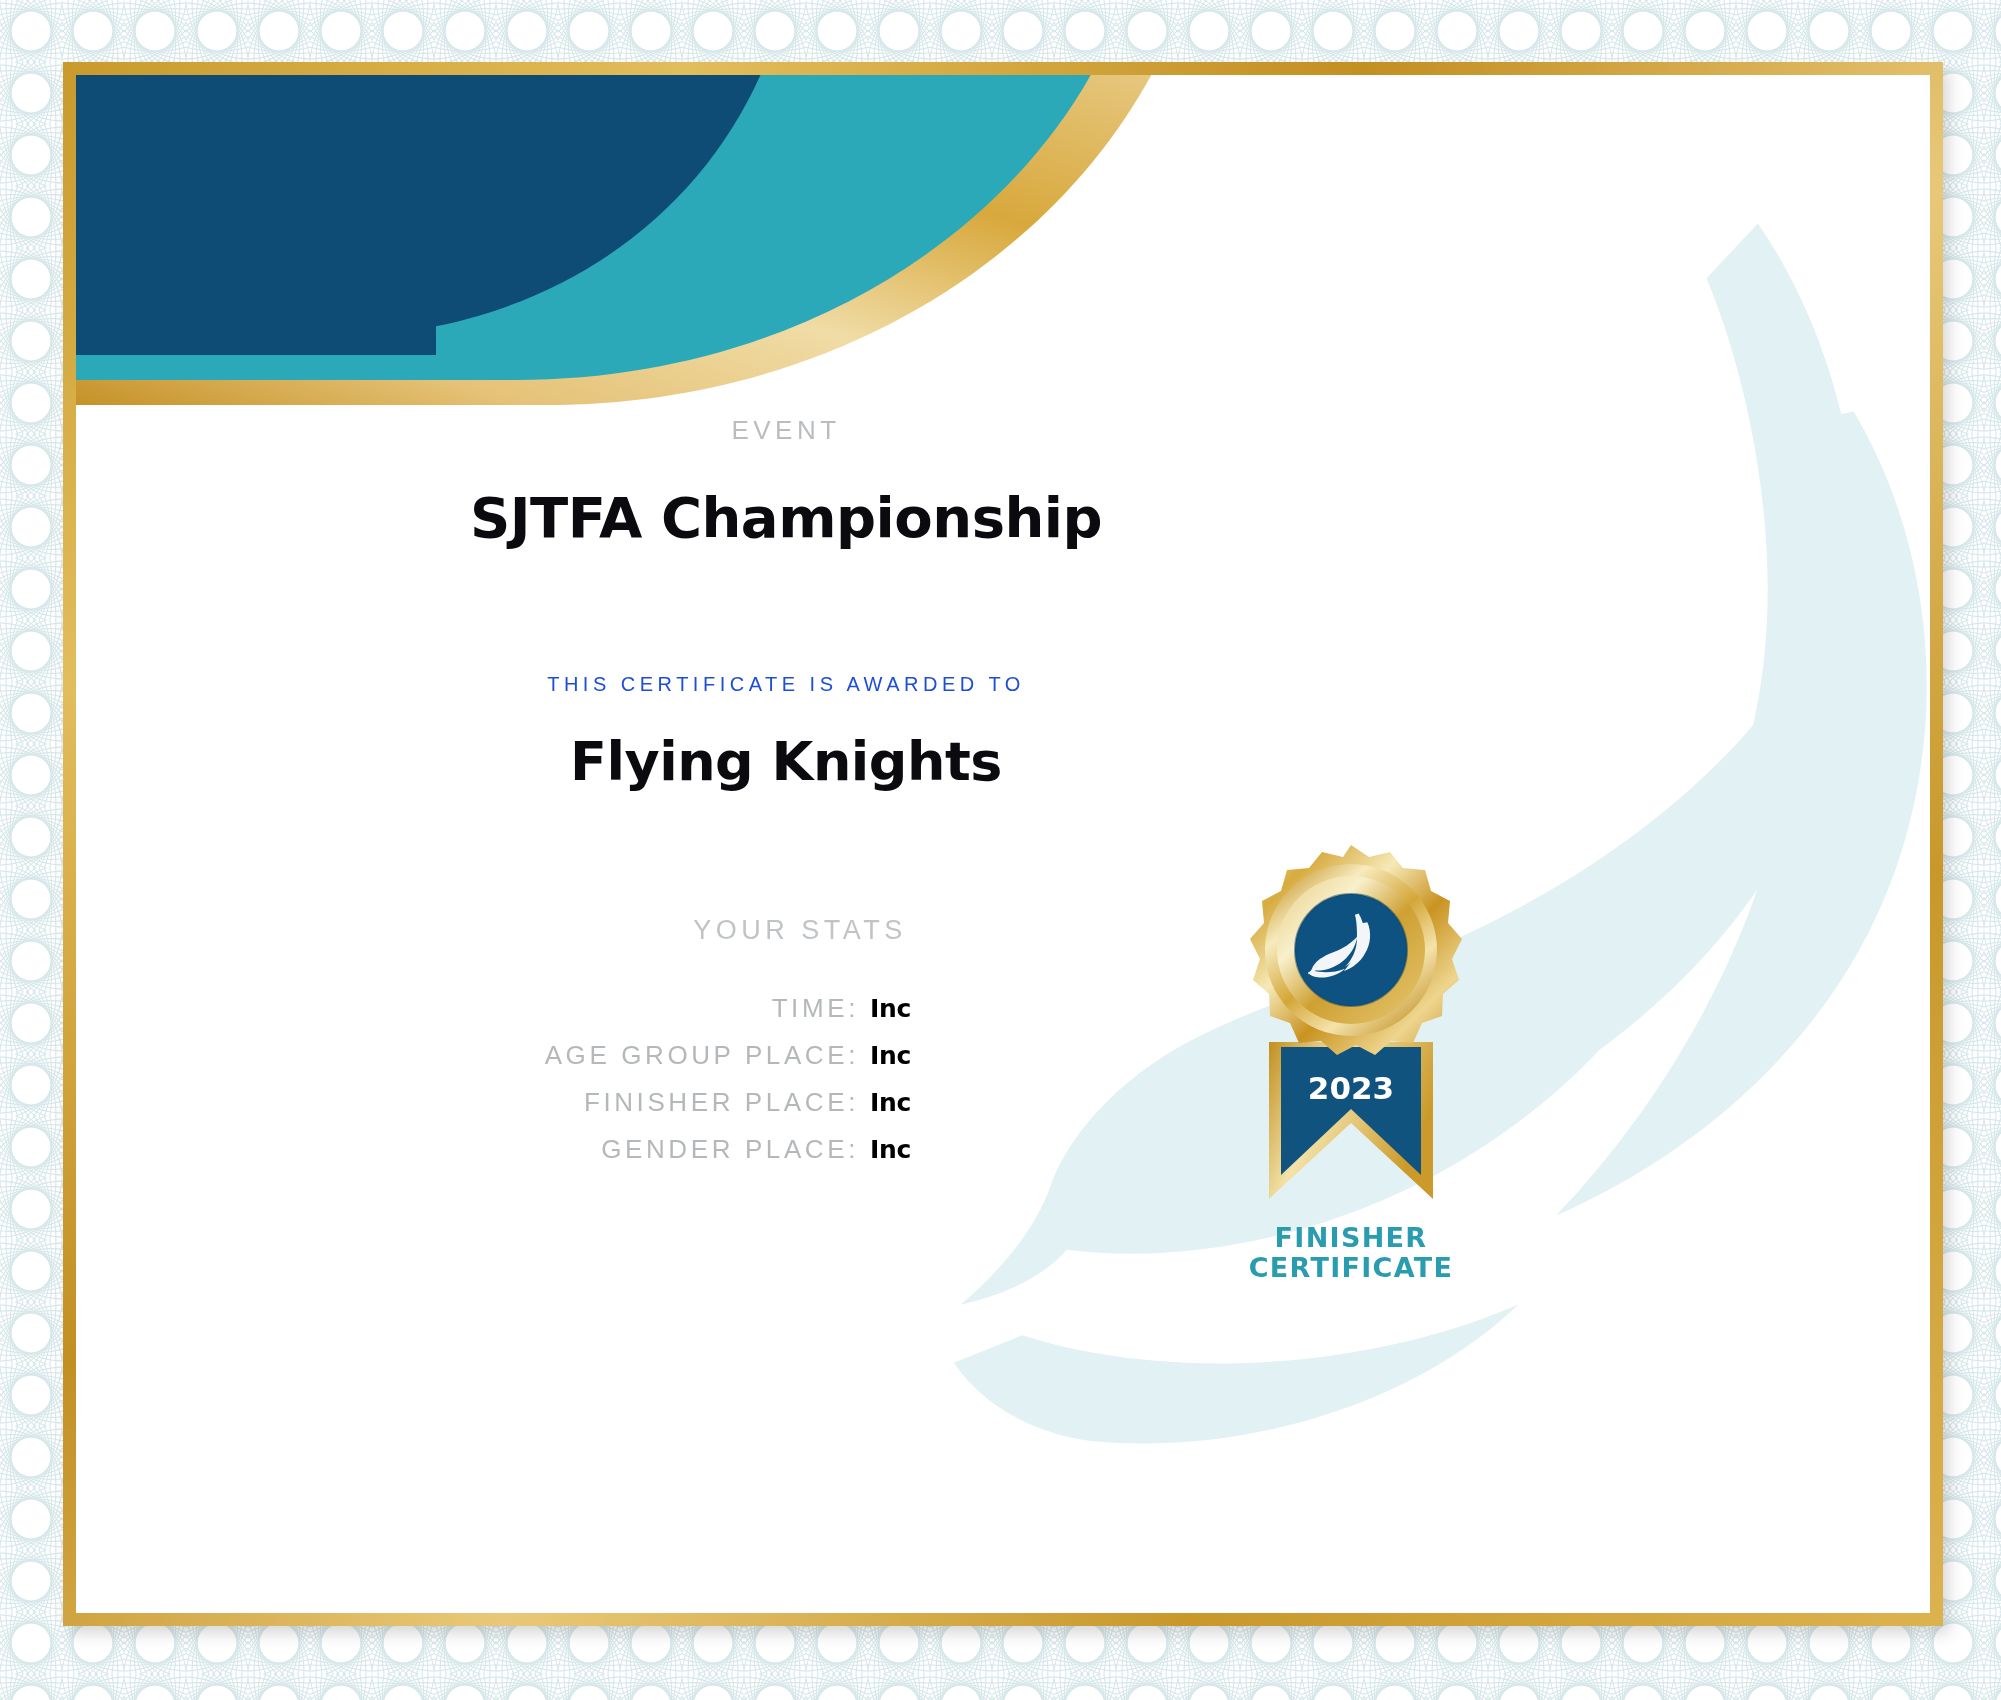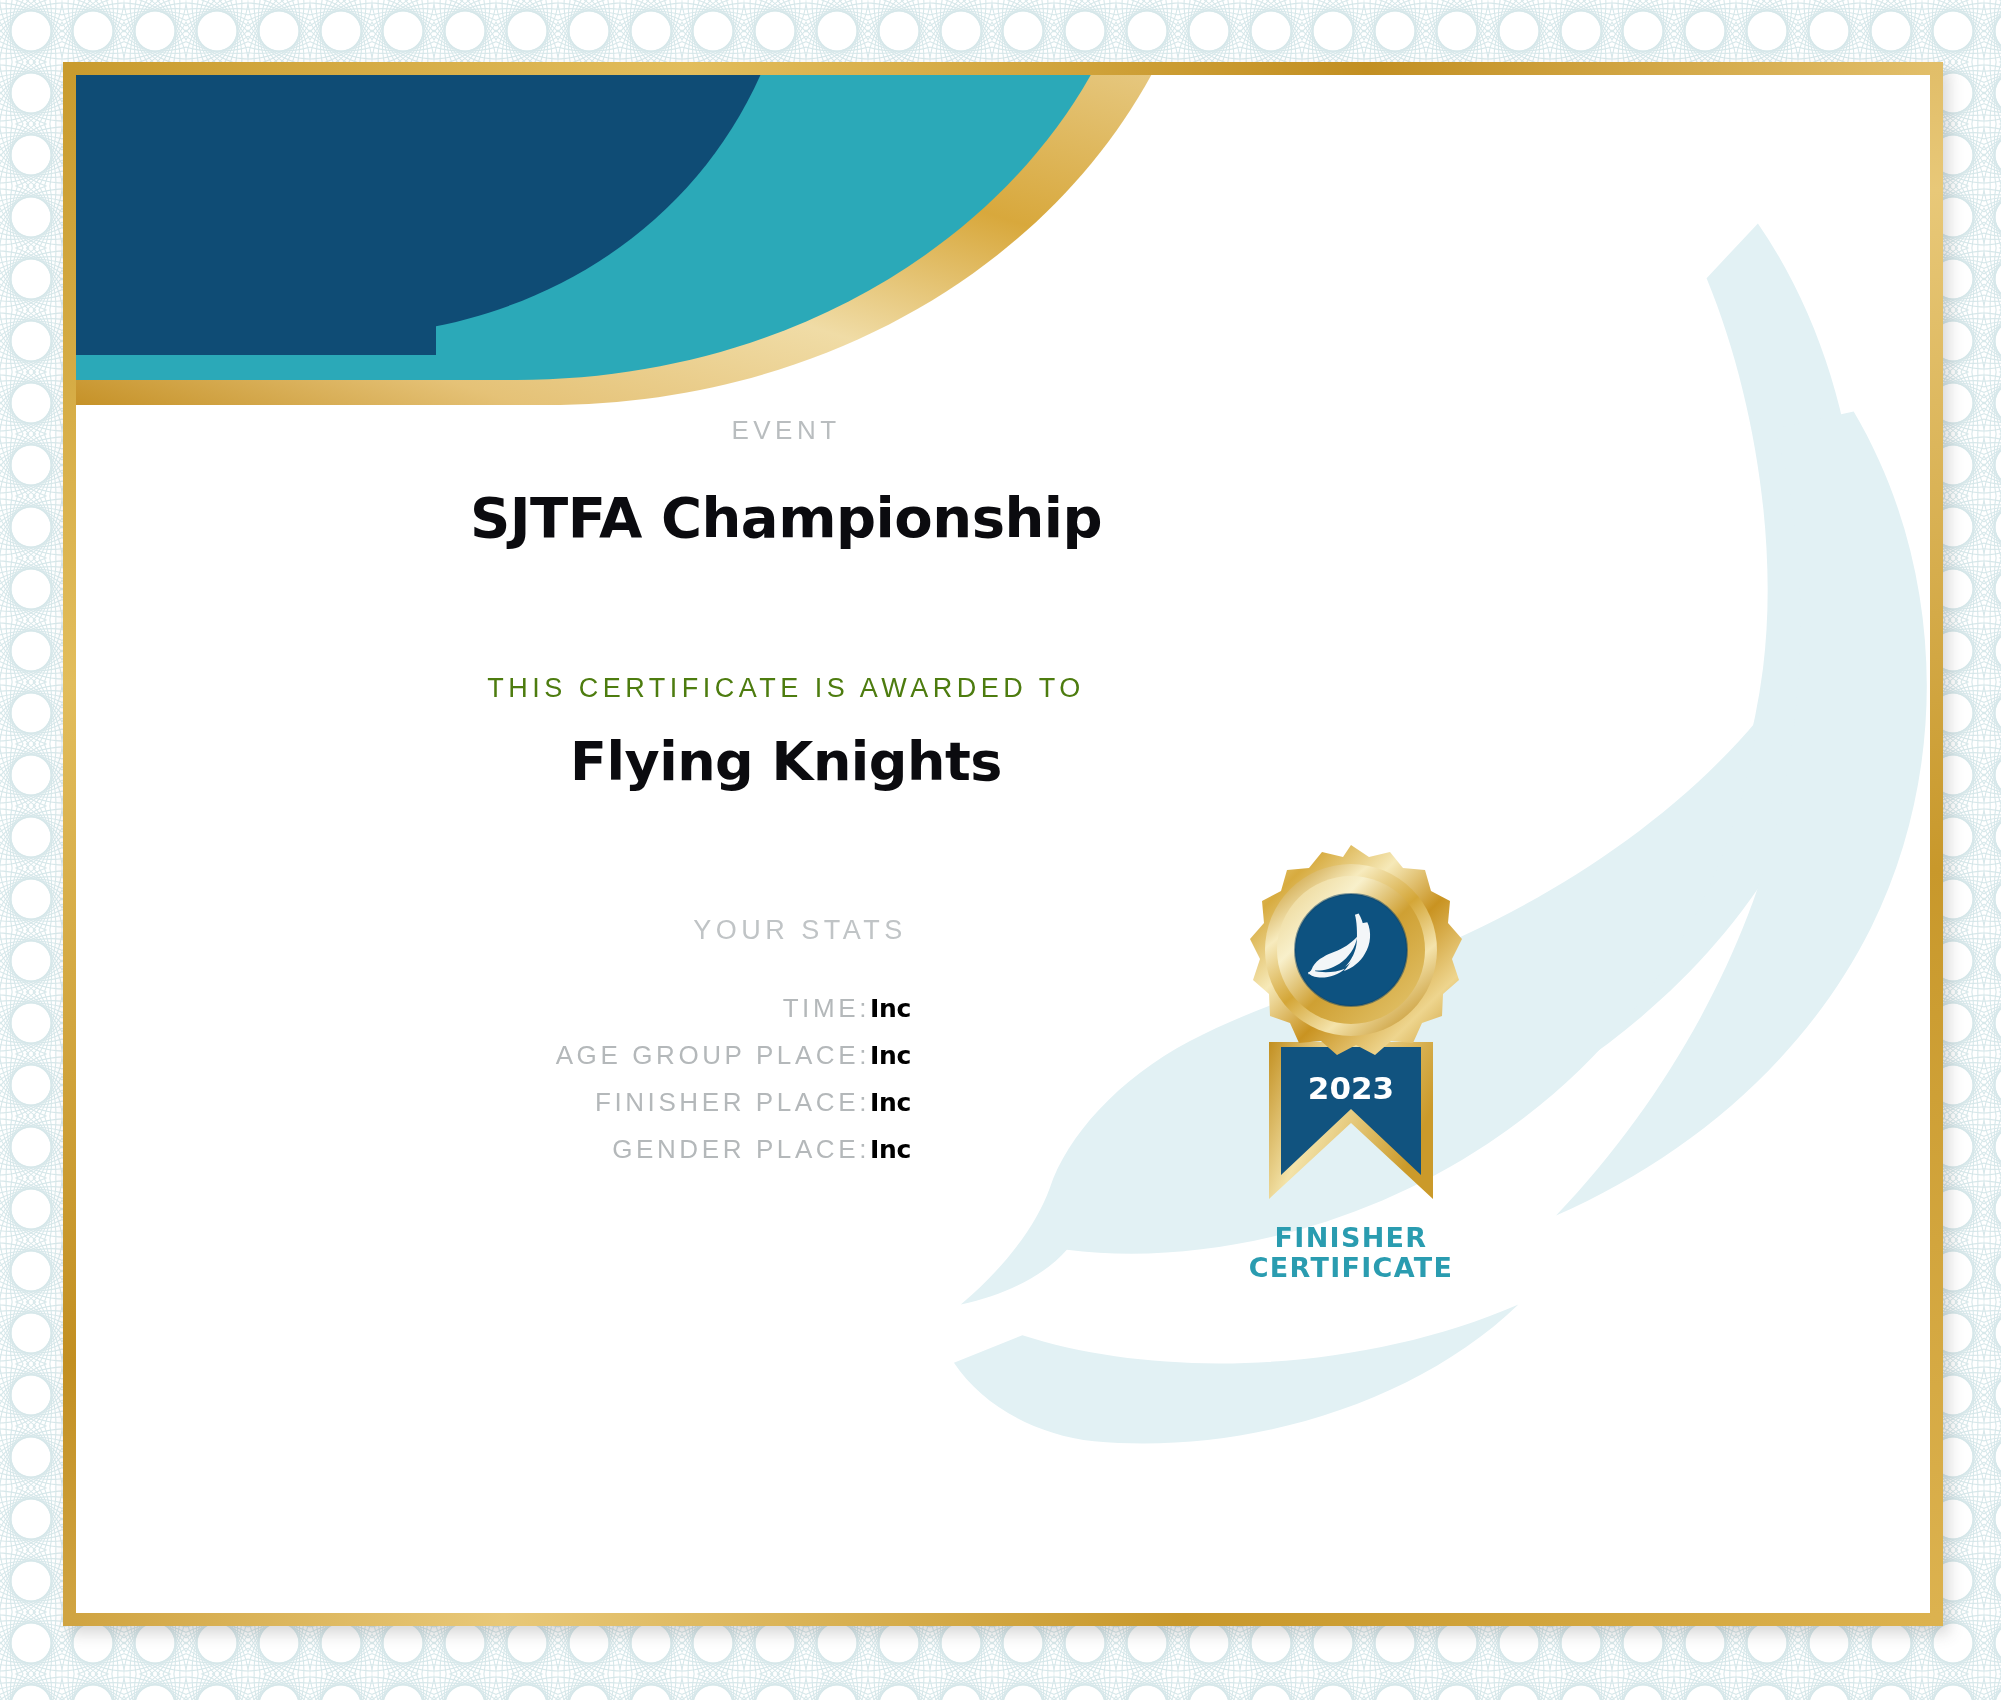--- a/index.html
+++ b/index.html
@@ -82,30 +82,31 @@
   .big-value{
     color:#0b0b0f;
     font-weight:700;
     font-family:"DejaVu Sans", sans-serif;
     letter-spacing:-0.5px;
   }
 
   #event-label{ position:absolute; left:0; top:340px; width:1420px; font-size:26px; }
   #event-name { position:absolute; left:0; top:410px; width:1420px; font-size:56px; }
 
-  #awarded-label{ position:absolute; left:0; top:598px; width:1420px; font-size:27px; color:#4d7c0f; }
+  #awarded-label{ position:absolute; left:0; top:598px; width:1420px; font-size:20px; color:#1d4ed8; }
   #recipient-name{ position:absolute; left:0; top:655px; width:1420px; font-size:54px; }
 
   #stats-label{ position:absolute; left:0; top:840px; width:1420px; font-size:27px; color:#c0c4c6;padding-left:28px; }
 
   #stats-list{
     position:absolute; left:0; top:918px; width:1420px;
   }
   .stat-row{
     display:flex; justify-content:flex-end; align-items:baseline;
+    gap:11px;
     padding-right:585px;
     height:47px;
   }
   .stat-key{
     color:#b4b8ba; font-size:26px; letter-spacing:3.6px;
     white-space:nowrap;
     font-family:"Liberation Sans", sans-serif;
   }
   .stat-val{
     color:#000000; font-size:25px; font-weight:700;

